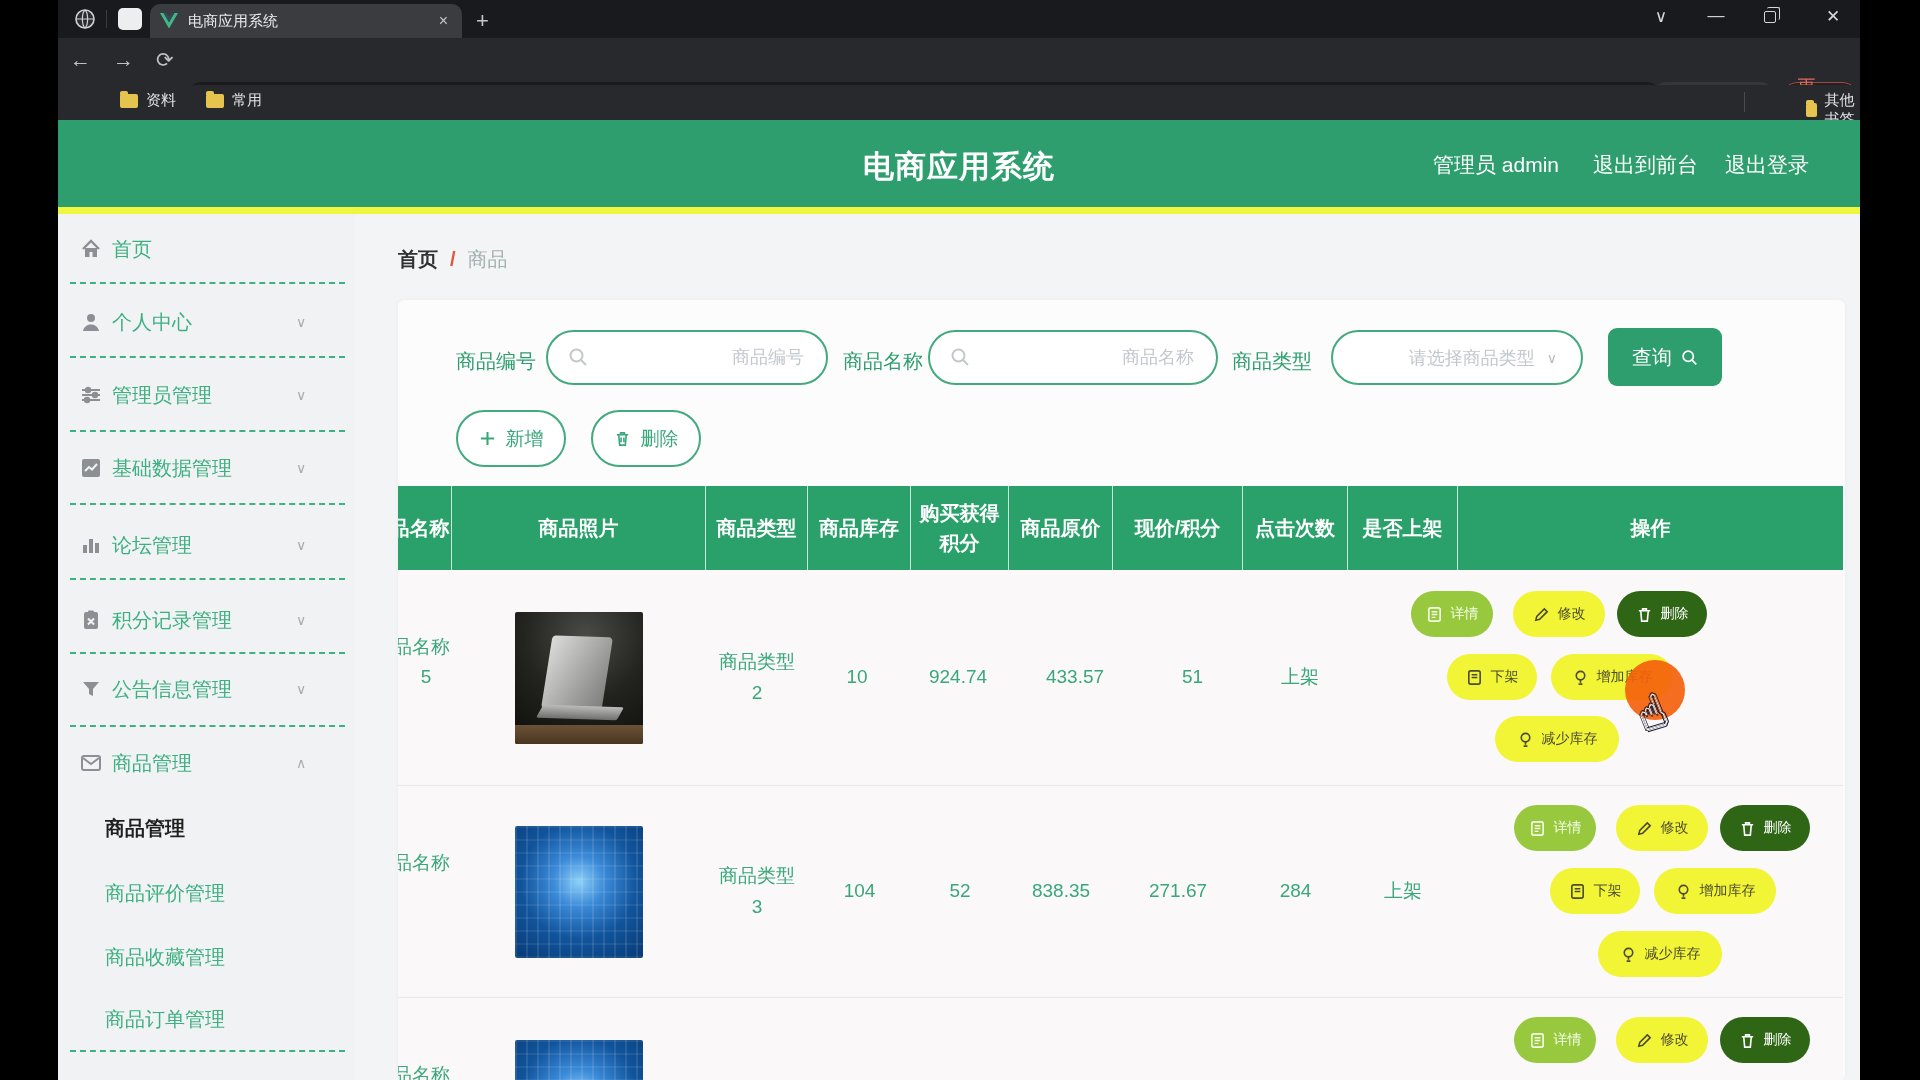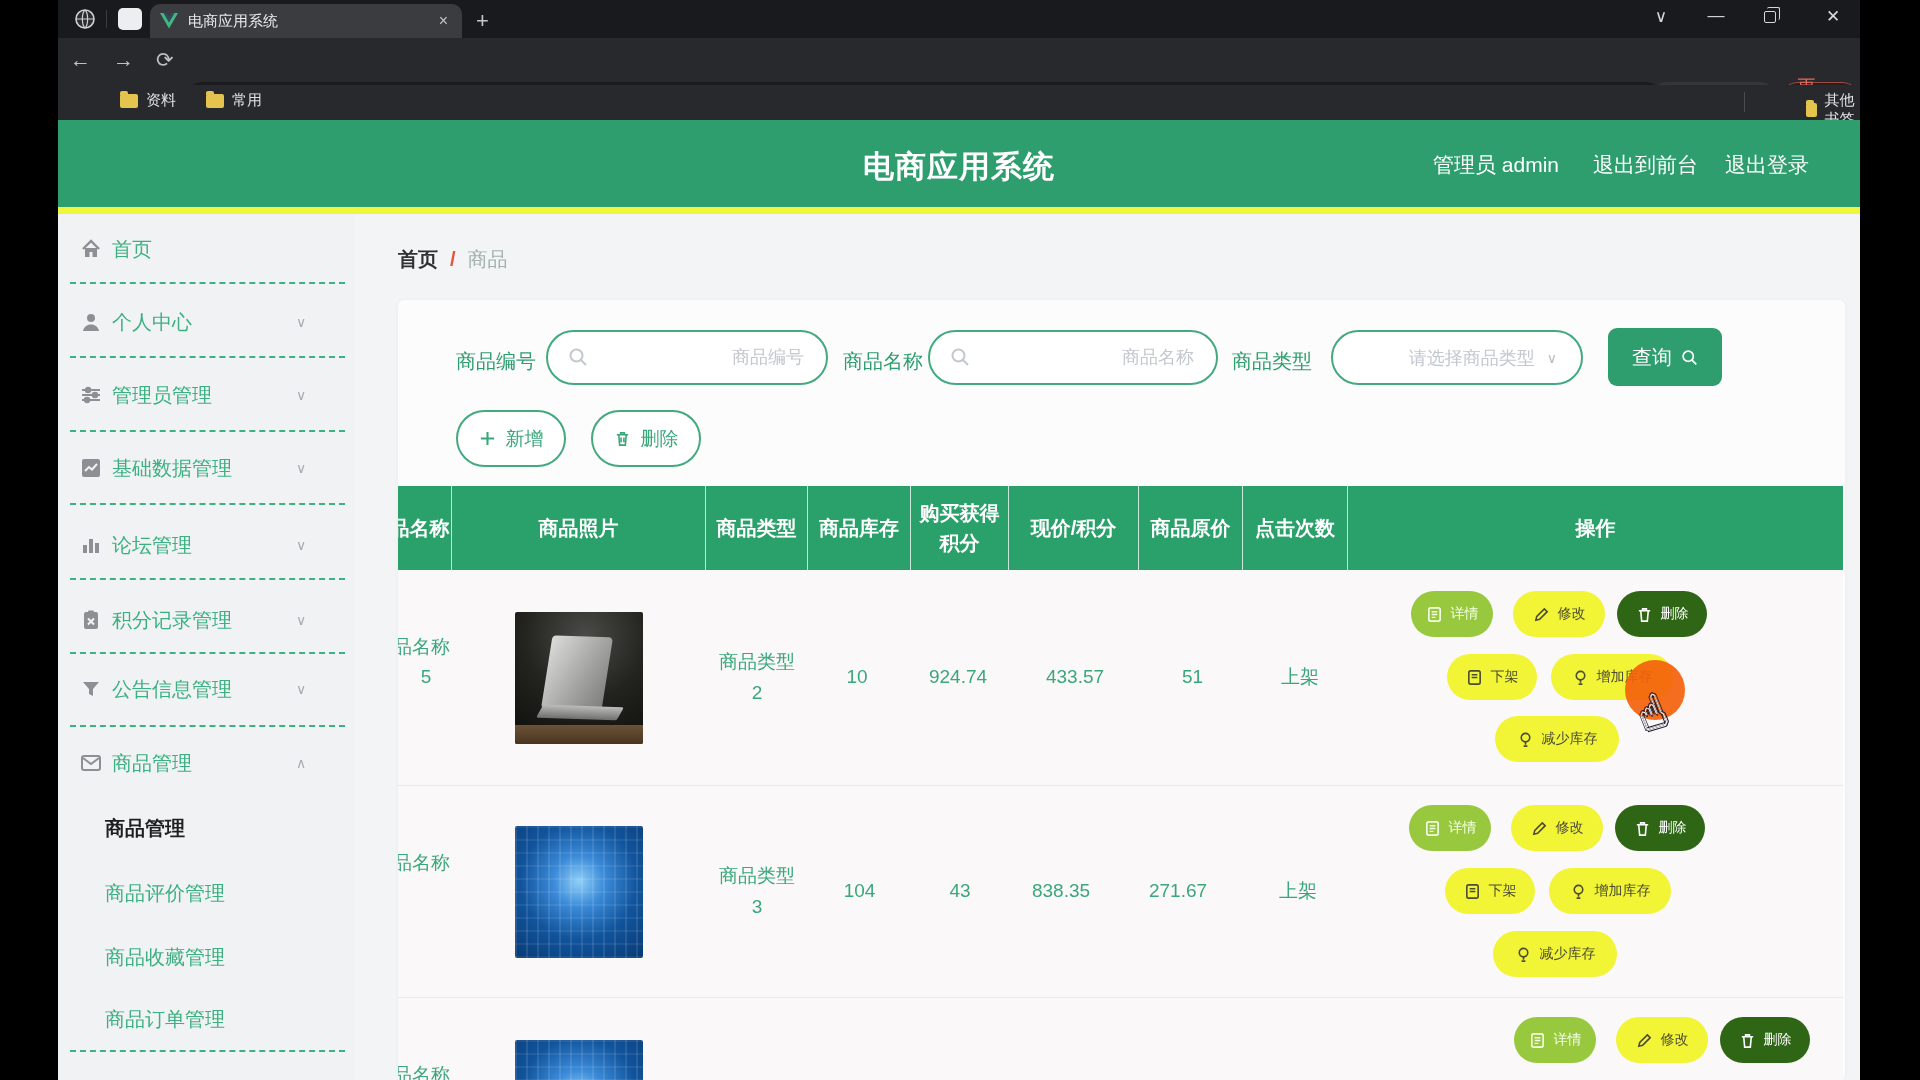--- a/index.html
+++ b/index.html
@@ -360,23 +360,24 @@
       </button>
 
       <div class="thead">
         <div class="th" style="width:54px;overflow:hidden">
               <span class="hdr-name-clip">商品名称</span>
             </div>
         <div class="th" style="width:254px">商品照片</div>
         <div class="th" style="width:102px">商品类型</div>
         <div class="th" style="width:103px">商品库存</div>
         <div class="th" style="width:98px">购买获得积分</div>
+        <div class="th" style="width:104px">商品原价</div>
         <div class="th" style="width:130px">现价/积分</div>
-        <div class="th" style="width:104px">商品原价</div>
         <div class="th" style="width:105px">点击次数</div>
+        <div class="th" style="width:110px">是否上架</div>
         <div class="th" style="flex:1">操作</div>
       </div>
 
       <div class="trow" style="top:270px;height:216px">
         <div class="td name-cell" style="width:54px">
           <span class="name-clip">商品名称</span>
           <span class="name-clip" style="margin-left:2px">5</span>
         </div>
         <div class="td" style="width:254px">
           <div class="photo photo-dark">
@@ -443,23 +444,24 @@
           <span class="name-clip">商品名称</span>
         </div>
         <div class="td" style="width:254px">
           <div class="photo photo-blue"></div>
         </div>
         <div class="td" style="width:102px;flex-direction:column">
               <span>商品类型</span>
               <span>3</span>
             </div>
         <div class="td" style="width:103px">104</div>
-        <div class="td" style="width:98px">43</div>
+        <div class="td" style="width:98px">52</div>
         <div class="td" style="width:104px">838.35</div>
         <div class="td" style="width:130px">271.67</div>
+        <div class="td" style="width:105px">284</div>
         <div class="td" style="width:110px">上架</div>
         <div class="td" style="flex:1;position:relative">
           <button class="act act-green" style="left:56px;top:19px;width:82px">
                 <svg class="aic" viewBox="0 0 18 18">
                   <rect x="3" y="2" width="12" height="14" rx="2" fill="none" stroke="#f6ffe9" stroke-width="1.7"></rect>
                   <path d="M6 6h6M6 9h6M6 12h4" stroke="#f6ffe9" stroke-width="1.5"></path>
                 </svg>
                 <span>详情</span>
               </button>
           <button class="act act-yellow" style="left:158px;top:19px;width:92px">

